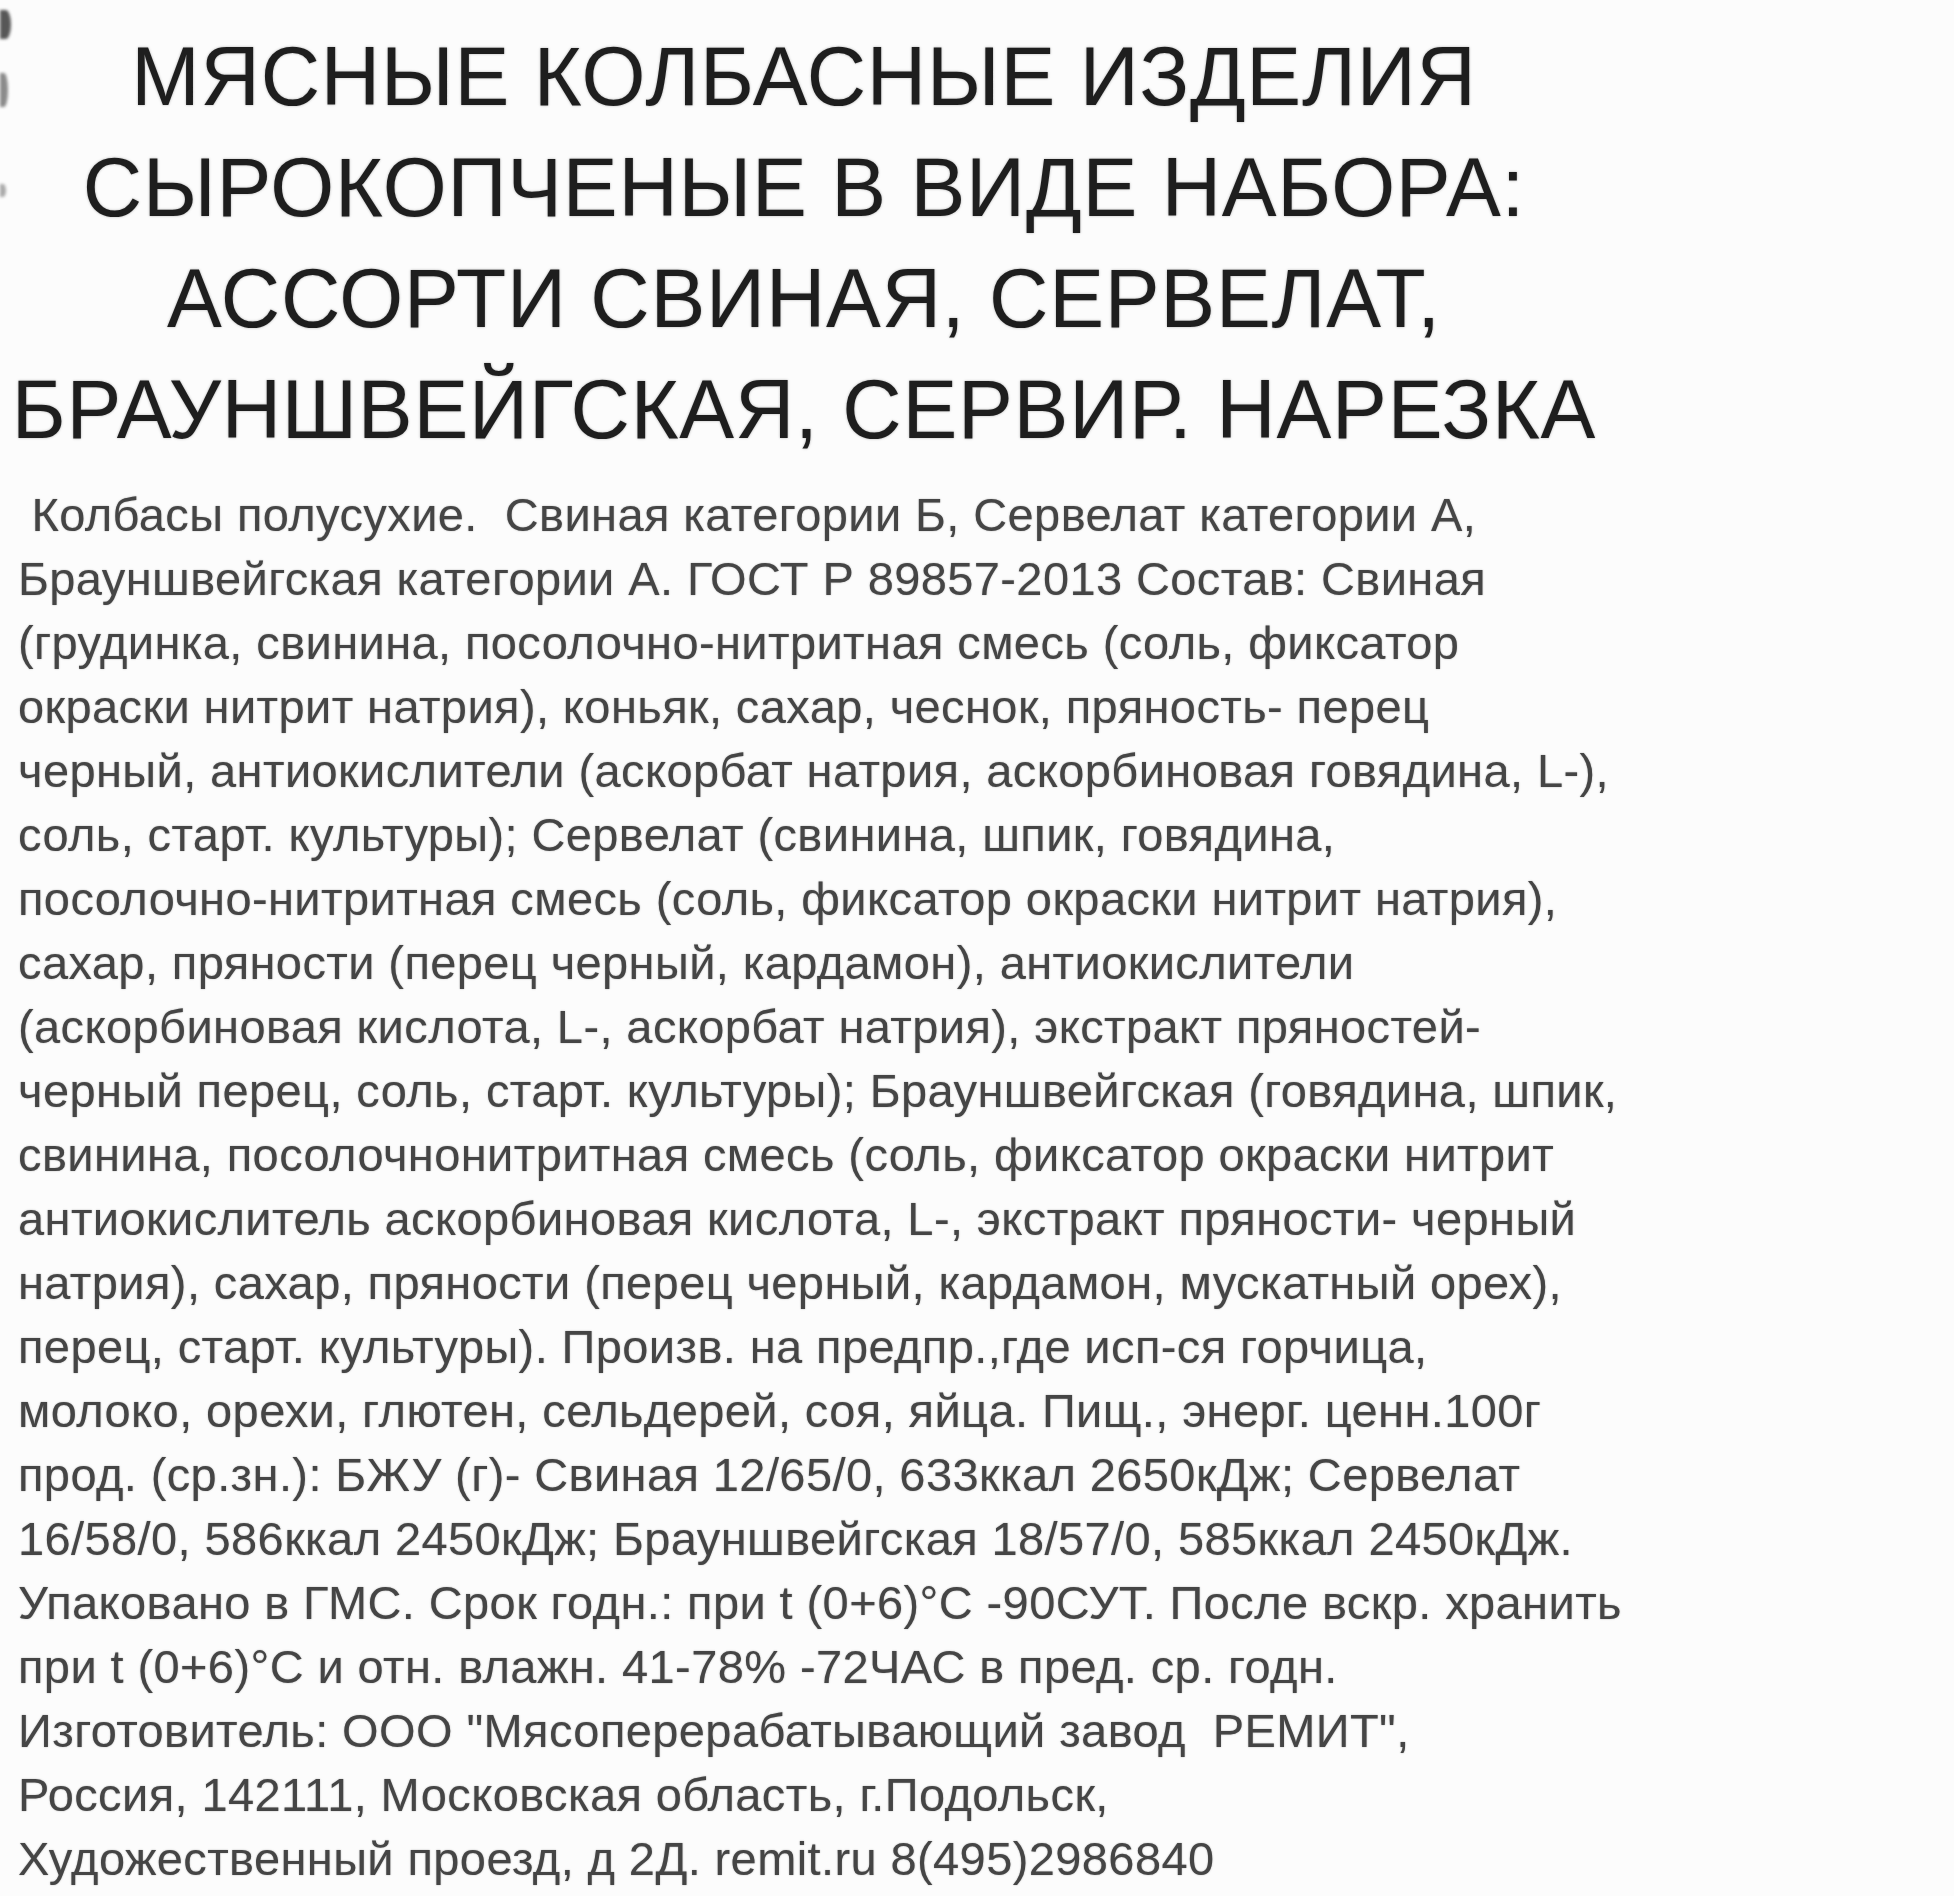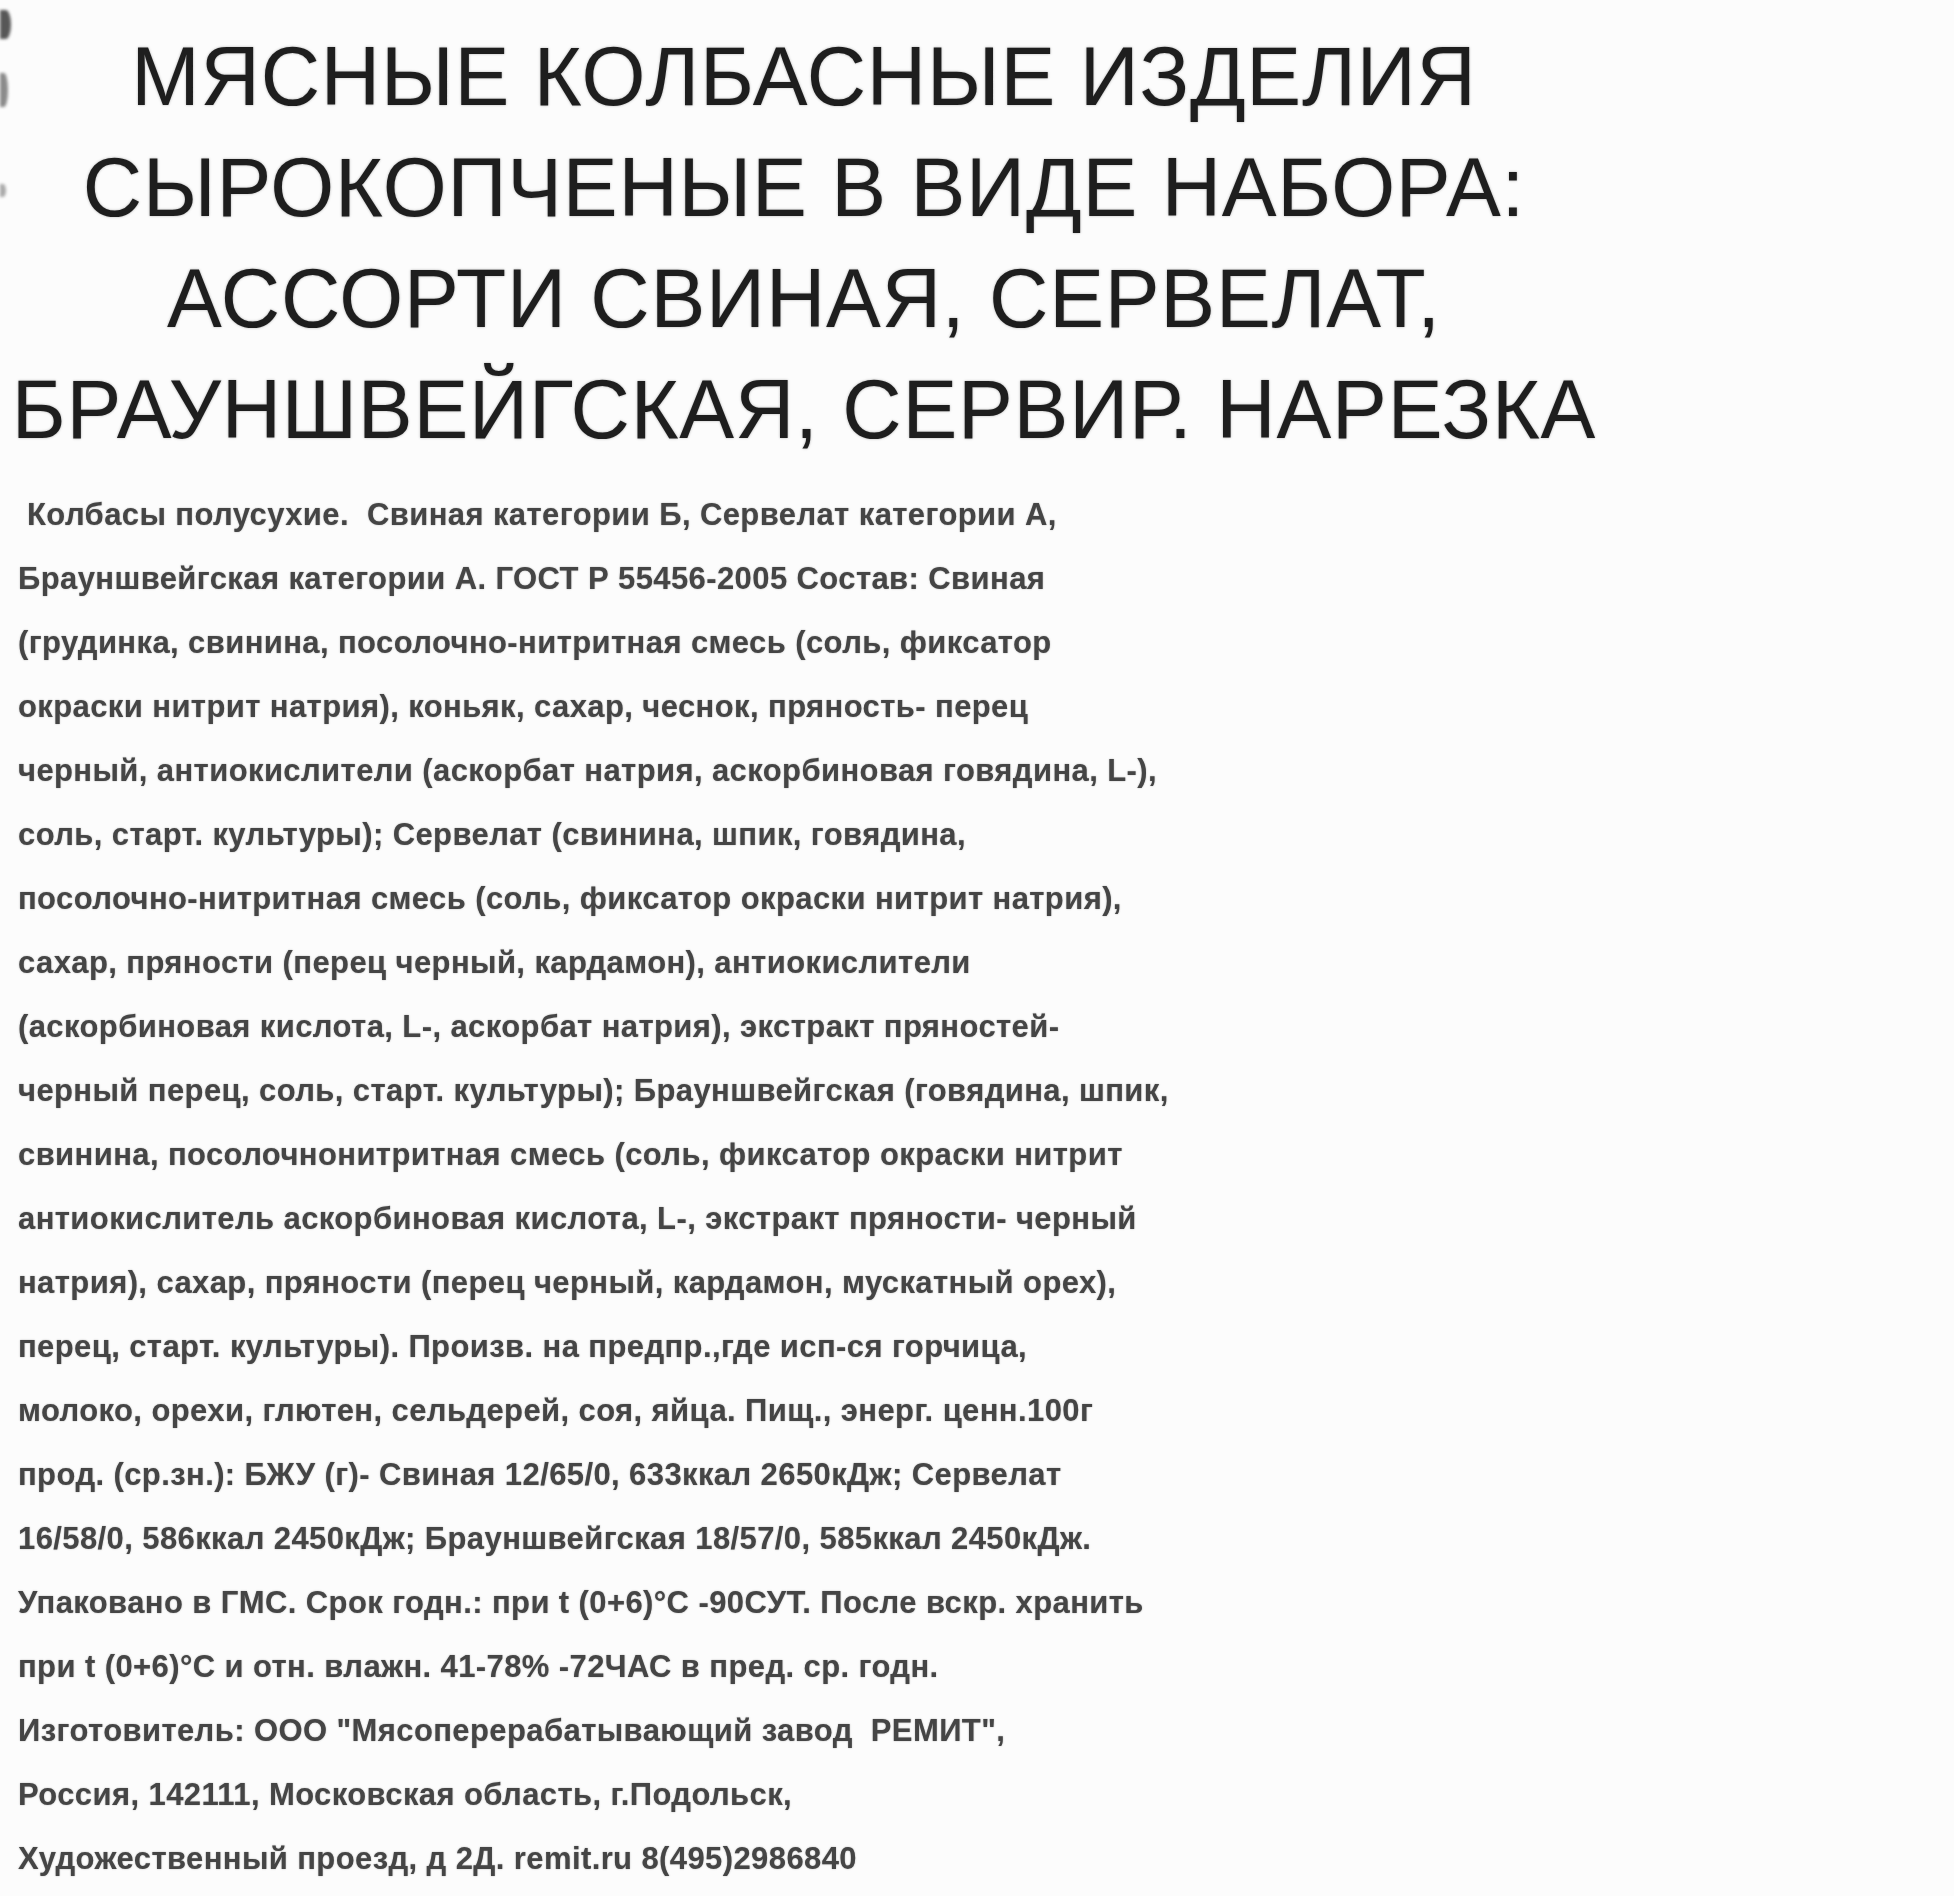--- a/index.html
+++ b/index.html
@@ -34,24 +34,24 @@
     transform:scaleX(0.99);
     transform-origin:center top;
     white-space:pre;
   }
   .body-block{
     margin-top:18px;
     padding-left:18px;
     padding-right:24.4px;
   }
   .body-line{
-    font-size:31px;
+    font-size:47px;
     line-height:64px;
     letter-spacing:0.4px;
-    font-weight:700;
+    font-weight:400;
     color:var(--body-color);
     text-shadow:0 0 1.6px rgba(60,60,60,0.45);
     white-space:pre;
   }
   .scan-artifact{
     position:absolute;
     left:0;
     background:#2f2f2f;
     border-radius:0 60% 60% 0;
     filter:blur(1.6px);
@@ -71,21 +71,21 @@
 
   <div class="title-block">
     <div class="title-line">МЯСНЫЕ КОЛБАСНЫЕ ИЗДЕЛИЯ</div>
     <div class="title-line">СЫРОКОПЧЕНЫЕ В ВИДЕ НАБОРА:</div>
     <div class="title-line">АССОРТИ СВИНАЯ, СЕРВЕЛАТ,</div>
     <div class="title-line">БРАУНШВЕЙГСКАЯ, СЕРВИР. НАРЕЗКА</div>
   </div>
 
   <div class="body-block">
     <div class="body-line"> Колбасы полусухие.  Свиная категории Б, Сервелат категории А,</div>
-    <div class="body-line">Брауншвейгская категории А. ГОСТ Р 55456-2005 Состав: Свиная</div>
+    <div class="body-line">Брауншвейгская категории А. ГОСТ Р 89857-2013 Состав: Свиная</div>
     <div class="body-line">(грудинка, свинина, посолочно-нитритная смесь (соль, фиксатор</div>
     <div class="body-line">окраски нитрит натрия), коньяк, сахар, чеснок, пряность- перец</div>
     <div class="body-line">черный, антиокислители (аскорбат натрия, аскорбиновая говядина, L-),</div>
     <div class="body-line">соль, старт. культуры); Сервелат (свинина, шпик, говядина,</div>
     <div class="body-line">посолочно-нитритная смесь (соль, фиксатор окраски нитрит натрия),</div>
     <div class="body-line">сахар, пряности (перец черный, кардамон), антиокислители</div>
     <div class="body-line">(аскорбиновая кислота, L-, аскорбат натрия), экстракт пряностей-</div>
     <div class="body-line">черный перец, соль, старт. культуры); Брауншвейгская (говядина, шпик,</div>
     <div class="body-line">свинина, посолочнонитритная смесь (соль, фиксатор окраски нитрит</div>
     <div class="body-line">антиокислитель аскорбиновая кислота, L-, экстракт пряности- черный</div>

